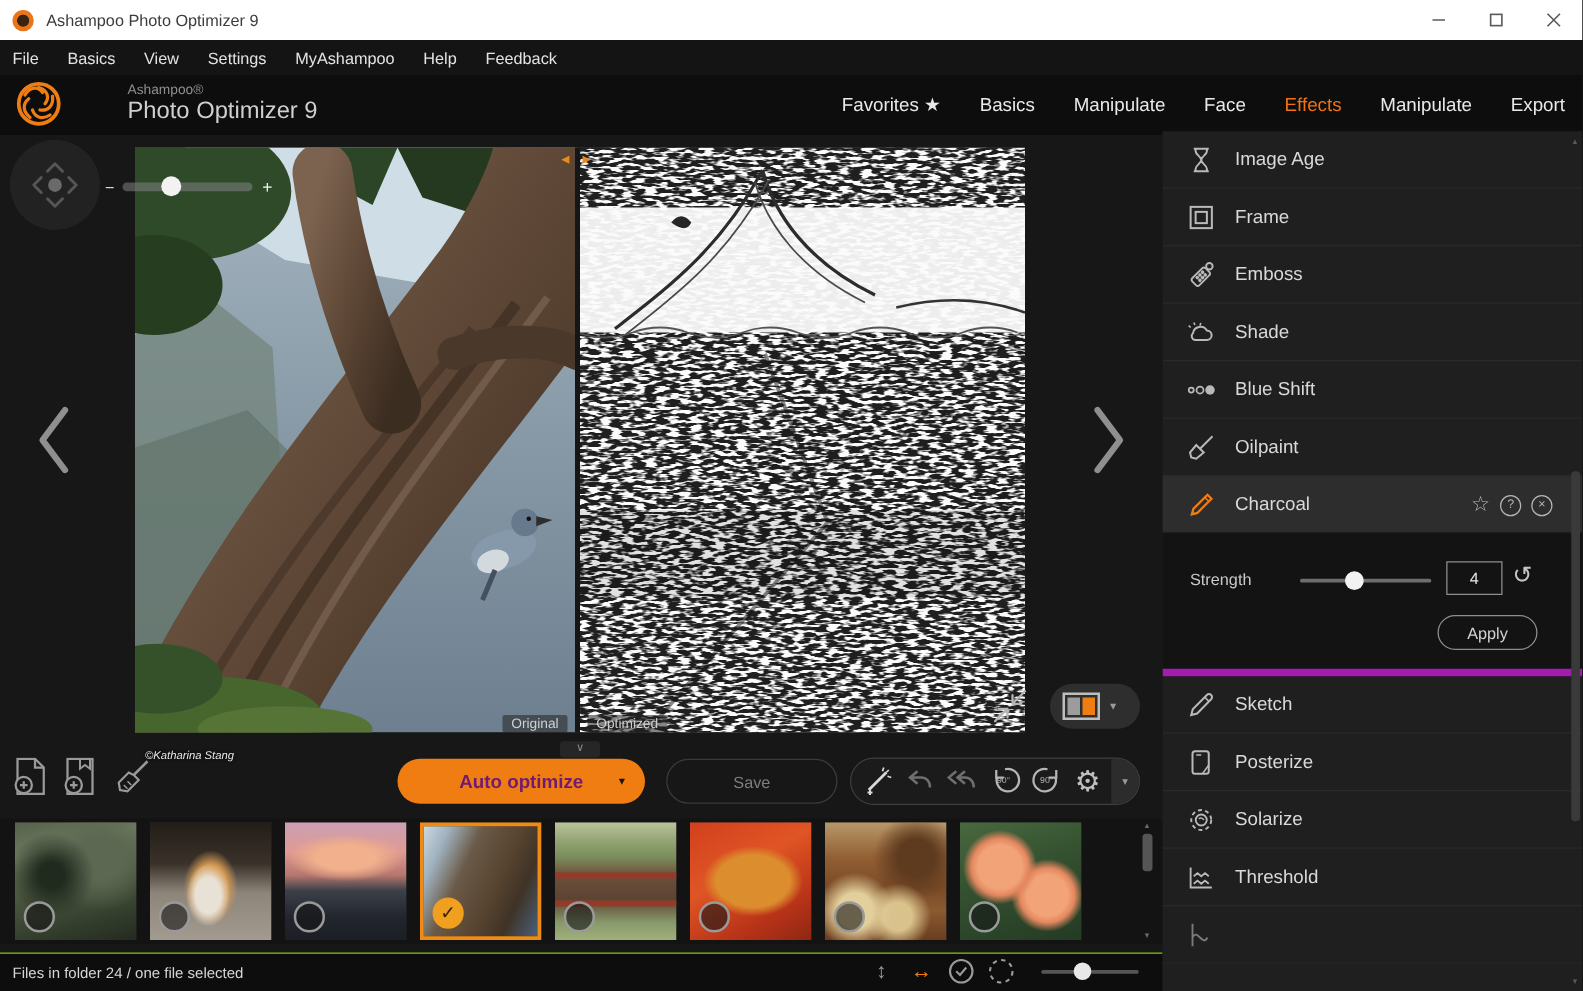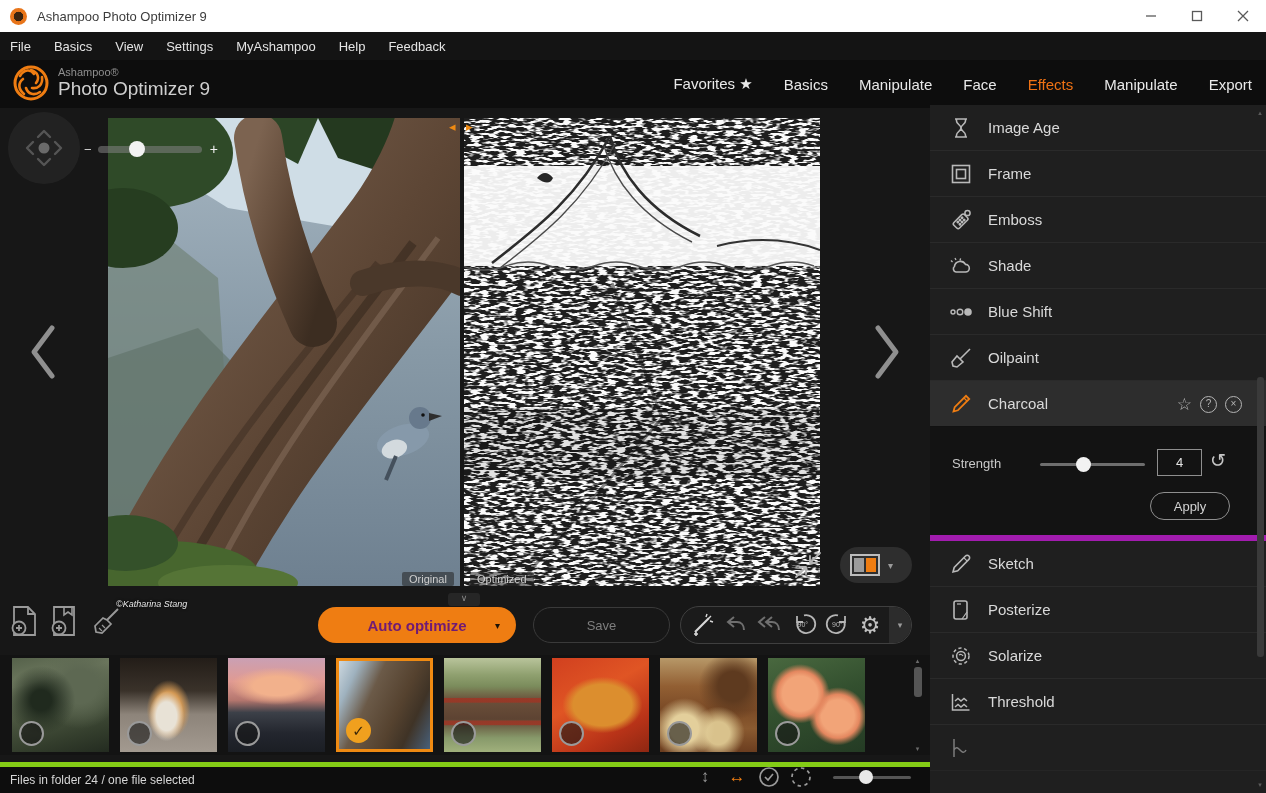--- a/index.html
+++ b/index.html
@@ -18,21 +18,21 @@
   .wctrls { position:absolute; right:0; top:0; height:32px; display:flex; }
   .wbtn { width:46px; height:32px; display:flex; align-items:center; justify-content:center; color:#5a5a5a; }
 
   
   #menubar { left:0; top:32px; width:1266px; height:28px; background:#141414;
     display:flex; align-items:center; gap:23px; padding-left:10px; }
   #menubar .mitem { font-size:13px; color:#e3e3e3; }
 
   
   #header { left:0; top:60px; width:1266px; height:48px; background:#0d0d0d; }
-  #brand { position:absolute; left:12px; top:4px; display:flex; align-items:center; }
+  #brand { position:absolute; left:12px; top:4px; display:flex; align-items:center;gap:44px; }
   #brandtext { margin-left:8px; line-height:1.05; }
   #brandtext .b1 { font-size:11px; color:#8f8f8f; }
   #brandtext .b2 { font-size:19px; color:#cfcfcf; }
   #tabs { position:absolute; right:14px; top:0; height:48px; display:flex; align-items:center; gap:31px; }
   #tabs .tab { font-size:15px; color:#e9e9e9; }
   #tabs .tab.active { color:#ef7214; }
 
   
   #previewimg { left:108px; top:118px; width:712px; height:468px; display:flex; background:#0c0c0c; }
   #previewimg svg { display:block; }
@@ -93,21 +93,21 @@
     border:2px solid #9a9a9a; background:rgba(22,22,22,.6); }
   .chk.on { border:none; background:#f0a01e; color:#3a2708; font-weight:bold; font-size:15px;
     text-align:center; line-height:25px; }
   #thumbscroll { left:911px; top:657px; width:13px; height:96px; display:flex; flex-direction:column; align-items:center; }
   #thumbscroll .sarrow { color:#6a6a6a; font-size:7px; line-height:8px; }
   #thumbscroll .strack { position:relative; flex:1; width:8px; }
   #thumbscroll .sthumb { position:absolute; top:2px; width:8px; height:30px; background:#555; border-radius:3px; }
 
   
   #statusbar { left:0; top:762px; width:930px; height:31px; background:#0d0d0d;
-    border-top:5px solid #84cc16; display:flex; align-items:center; }
+    border-top:1px solid #84cc16; display:flex; align-items:center; }
   #statusbar .stext { font-size:12px; color:#d6d6d6; margin-left:10px; }
   #statusicons { position:absolute; left:694px; top:766px; display:flex; gap:10px; align-items:center; }
   .sicon { font-size:17px; color:#9a9a9a; width:22px; text-align:center; }
   .sicon.orange { color:#ef7d12; }
   #sizeslider { position:absolute; left:833px; top:776px; width:78px; height:3px; background:#555; border-radius:2px; }
   #sizeslider .handle { position:absolute; left:26px; top:-6px; width:14px; height:14px;
     border-radius:50%; background:#e8e8e8; }
 
   
   #sidebar { left:930px; top:105px; width:336px; height:688px; background:#1f1f1f; overflow:hidden; }

